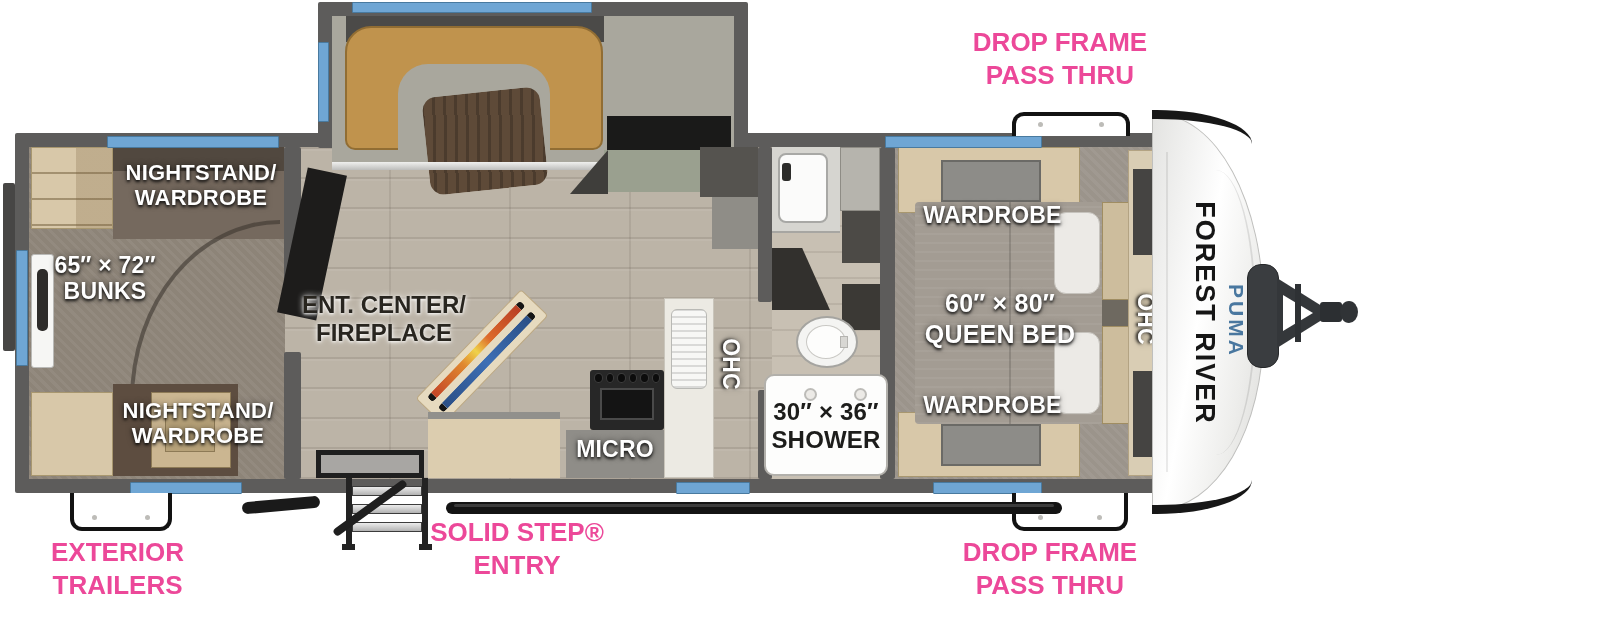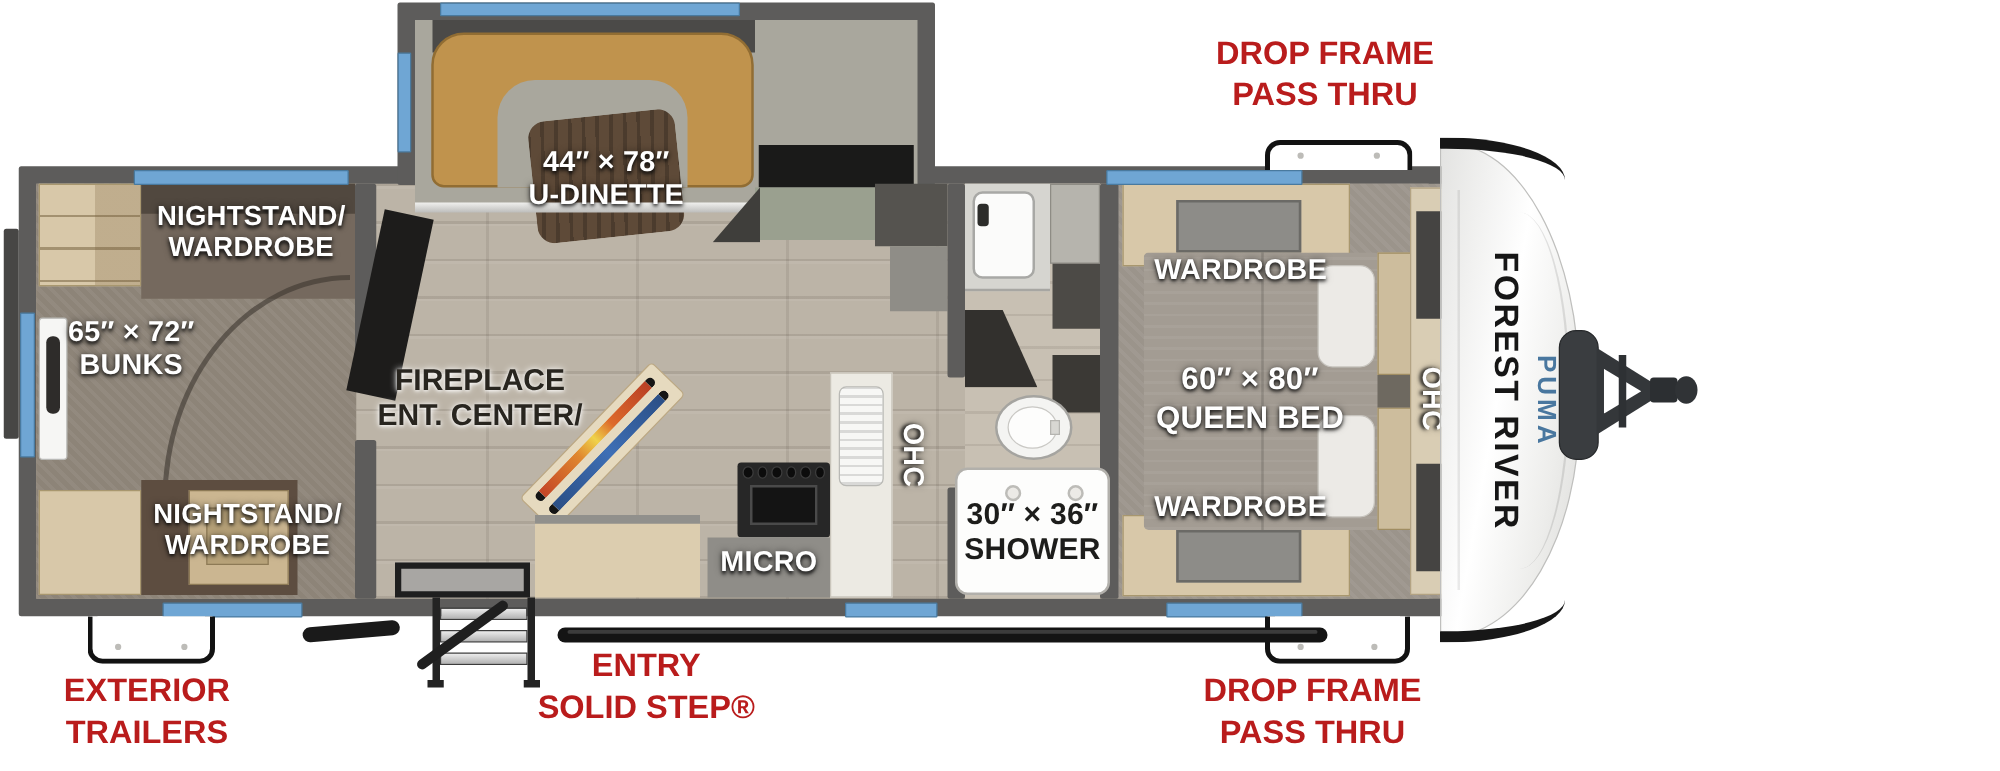--- a/index.html
+++ b/index.html
@@ -18,21 +18,21 @@
     background-image:repeating-linear-gradient(45deg, rgba(255,255,255,.05) 0 3px, transparent 3px 7px);}
   .carpet-bed{position:absolute;background-color:#9b948b;
     background-image:repeating-linear-gradient(45deg, rgba(255,255,255,.05) 0 3px, transparent 3px 7px);}
   .cream{position:absolute;background:#d8c8a9;border:1px solid #a8976f;box-sizing:border-box;}
   
   .lblw{position:absolute;color:#ffffff;font-weight:bold;text-align:center;line-height:1.15;
         text-shadow:0 2px 3px rgba(10,10,10,.9),0 0 6px rgba(10,10,10,.5);letter-spacing:.2px;}
   .lblk{position:absolute;color:#1d1d1b;font-weight:bold;text-align:center;line-height:1.15;letter-spacing:.2px;}
   .lblk-glow{position:absolute;color:#28251f;font-weight:bold;text-align:center;line-height:1.15;
         text-shadow:0 0 6px rgba(255,255,255,.95),0 1px 3px rgba(255,255,255,.9);}
-  .callout{position:absolute;color:#b91c1c;font-weight:bold;text-align:center;line-height:1.25;font-size:26px;}
+  .callout{position:absolute;color:#ec4899;font-weight:bold;text-align:center;line-height:1.25;font-size:26px;}
   
   .bracket-top{position:absolute;background:#fff;border:4px solid #121212;border-bottom:none;
                border-radius:12px 12px 0 0;box-sizing:border-box;}
   .bracket-bot{position:absolute;background:#fff;border:4px solid #121212;border-top:none;
                border-radius:0 0 12px 12px;box-sizing:border-box;}
   .screw{position:absolute;width:5px;height:5px;border-radius:50%;background:#bdbcb8;}
   
   .fp-strip{position:absolute;left:8px;right:8px;height:8px;border-radius:4px;
             border-left:6px solid #151515;border-right:6px solid #151515;box-sizing:border-box;}
   .fp-red{top:6px;background:linear-gradient(90deg,#c44526,#e0882f 35%,#efd24a 50%,#dd6a2b 65%,#b93f24);}
@@ -55,24 +55,20 @@
   <div class="abs" style="left:345px;top:26px;width:258px;height:124px;background:#c0934d;border:2px solid #916d33;box-sizing:border-box;border-radius:26px 26px 10px 10px;"></div>
   <div class="abs" style="left:398px;top:64px;width:152px;height:86px;background:#a9a79d;border-radius:30px 30px 0 0;"></div>
   <div class="abs" style="left:426px;top:92px;width:118px;height:98px;background:#5e4a38;background-image:repeating-linear-gradient(95deg, rgba(0,0,0,.2) 0 3px, transparent 3px 11px);border-radius:14px;transform:rotate(-6deg);"></div>
   <div class="abs" style="left:332px;top:162px;width:402px;height:8px;background:linear-gradient(#f0f0ee,#bdbdbb);"></div>
 
   <div class="abs" style="left:607px;top:116px;width:124px;height:34px;background:#1a1a19;"></div>
   <div class="abs" style="left:604px;top:150px;width:144px;height:42px;background:#9aa08f;"></div>
   <div class="abs" style="left:570px;top:150px;width:38px;height:44px;background:#3f3e3b;clip-path:polygon(0 100%,100% 0,100% 100%);"></div>
   <div class="abs" style="left:712px;top:150px;width:36px;height:44px;background:#3f3e3b;clip-path:polygon(0 0,100% 100%,0 100%);"></div>
 
-  <div class="lblw" style="left:395px;top:116px;width:180px;font-size:23px;">
-    <div>44″ × 78″</div>
-    <div>U-DINETTE</div>
-  </div>
 
   <div class="carpet" style="left:29px;top:147px;width:256px;height:332px;"></div>
   <div class="cream" style="left:31px;top:147px;width:82px;height:82px;background-image:linear-gradient(90deg,transparent 55%,rgba(120,95,60,.25) 55%),repeating-linear-gradient(180deg,transparent 0 24px,rgba(110,90,55,.5) 24px 26px);"></div>
   <div class="abs" style="left:113px;top:147px;width:171px;height:92px;background:#75695e;"></div>
   <div class="abs" style="left:113px;top:147px;width:171px;height:24px;background:#51483f;"></div>
   <div class="abs" style="left:130px;top:220px;width:150px;height:180px;border-top:4px solid rgba(60,54,47,.6);border-left:4px solid rgba(60,54,47,.6);border-top-left-radius:100% 100%;box-sizing:border-box;"></div>
   <div class="abs" style="left:31px;top:254px;width:23px;height:114px;background:#f6f6f4;border:1px solid #b9b9b6;border-radius:3px;box-sizing:border-box;">
     <div style="position:absolute;left:5px;top:14px;width:11px;height:62px;background:#2e2c2a;border-radius:5px;"></div>
   </div>
   <div class="cream" style="left:31px;top:392px;width:82px;height:84px;"></div>
@@ -95,22 +91,22 @@
 
   <div class="wall" style="left:284px;top:147px;width:17px;height:143px;"></div>
   <div class="wall" style="left:284px;top:352px;width:17px;height:127px;"></div>
 
   <div class="abs" style="left:292px;top:170px;width:40px;height:148px;background:#1d1c1b;transform:rotate(12deg);"></div>
   <div class="abs" style="left:406px;top:338px;width:152px;height:38px;background:#e6dabf;border:1px solid #bca883;border-radius:4px;transform:rotate(-46deg);box-sizing:border-box;">
     <div class="fp-strip fp-red"></div>
     <div class="fp-strip fp-blue"></div>
   </div>
   <div class="lblk-glow" style="left:286px;top:291px;width:196px;font-size:24px;">
+    <div>ENT. CENTER/</div>
     <div>FIREPLACE</div>
-    <div>ENT. CENTER/</div>
   </div>
   <div class="abs" style="left:316px;top:450px;width:108px;height:28px;background:#a8a6a3;border:5px solid #1f1f1f;box-sizing:border-box;"></div>
   <div class="abs" style="left:428px;top:412px;width:132px;height:66px;background:#dccdaf;border-top:7px solid #91908c;box-sizing:border-box;"></div>
   <div class="abs" style="left:590px;top:370px;width:74px;height:60px;background:#272727;border-radius:3px;">
     <div style="position:absolute;left:4px;top:3px;width:66px;height:12px;display:flex;gap:3px;">
       <span style="width:8px;height:8px;border-radius:50%;background:#0c0c0c;border:1px solid #3d3d3d;"></span>
       <span style="width:8px;height:8px;border-radius:50%;background:#0c0c0c;border:1px solid #3d3d3d;"></span>
       <span style="width:8px;height:8px;border-radius:50%;background:#0c0c0c;border:1px solid #3d3d3d;"></span>
       <span style="width:8px;height:8px;border-radius:50%;background:#0c0c0c;border:1px solid #3d3d3d;"></span>
       <span style="width:8px;height:8px;border-radius:50%;background:#0c0c0c;border:1px solid #3d3d3d;"></span>
@@ -246,17 +242,17 @@
   </div>
   <div class="callout" style="left:920px;top:536px;width:260px;">
     <div>DROP FRAME</div>
     <div>PASS THRU</div>
   </div>
   <div class="callout" style="left:15px;top:536px;width:205px;">
     <div>EXTERIOR</div>
     <div>TRAILERS</div>
   </div>
   <div class="callout" style="left:412px;top:516px;width:210px;">
+    <div>SOLID STEP®</div>
     <div>ENTRY</div>
-    <div>SOLID STEP®</div>
   </div>
 
 </div>
 
 </body></html>

